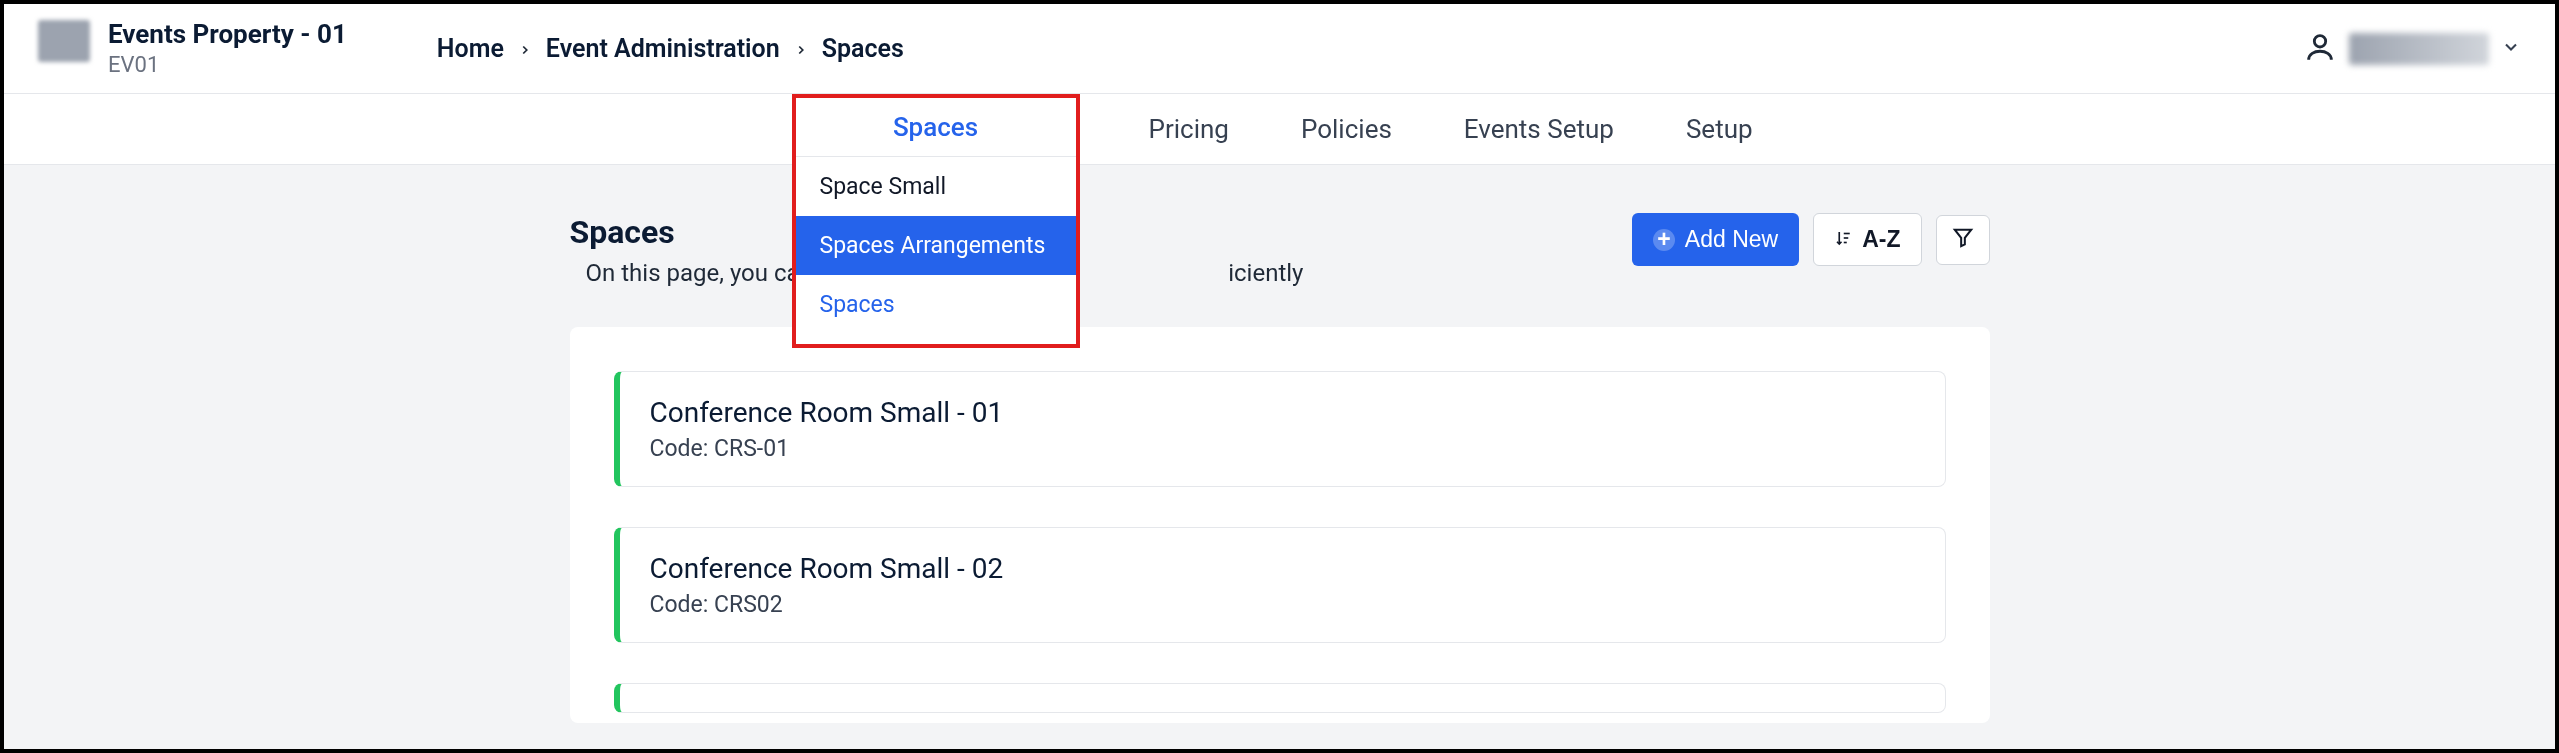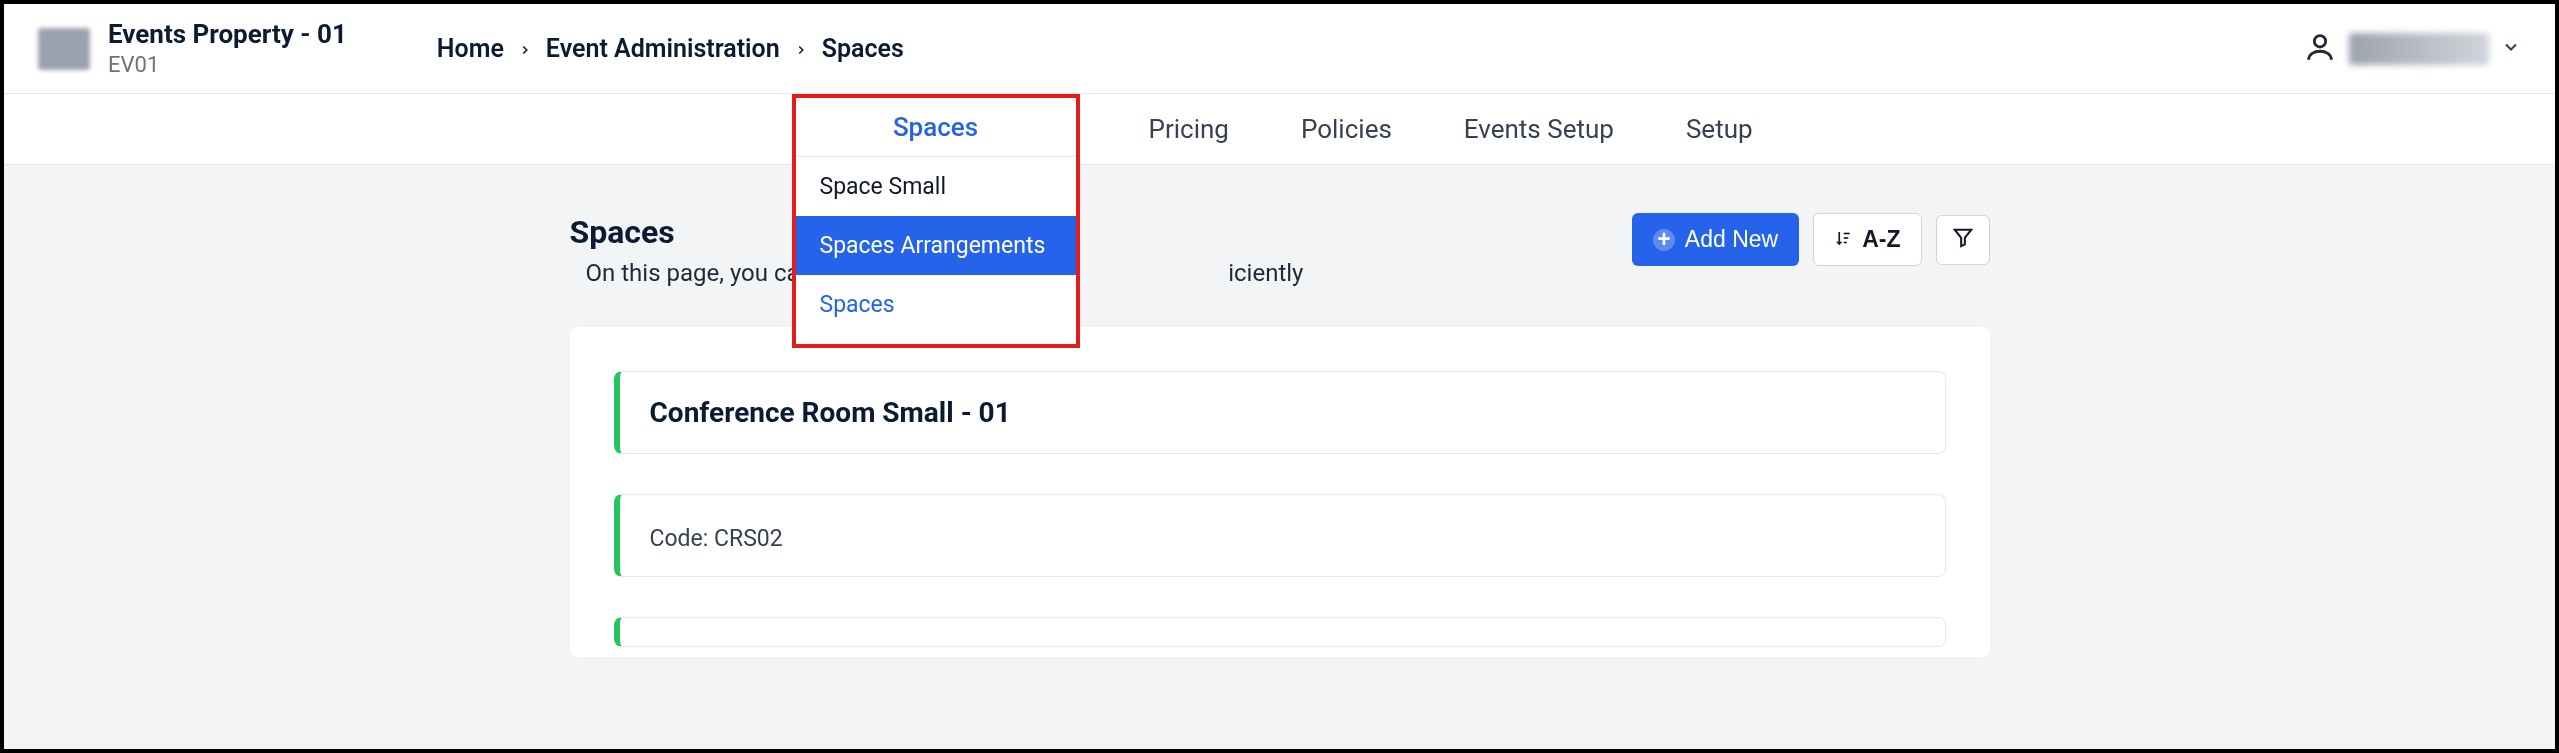--- a/index.html
+++ b/index.html
@@ -22,21 +22,20 @@
   
   .topbar {
     display: flex;
     align-items: center;
     padding: 16px 34px 16px 34px;
     border-bottom: 1px solid #e5e7eb;
     background: #fff;
   }
   .property-block {
     display: flex;
-    align-items: center;
     gap: 18px;
     margin-right: 90px;
   }
   .property-logo {
     width: 52px;
     height: 42px;
     background: #9ca3af;
     filter: blur(2px);
     border-radius: 3px;
   }
@@ -213,21 +212,21 @@
   }
   .space-card {
     border: 1.5px solid #e5e7eb;
     border-left: 6px solid #22c55e;
     border-radius: 8px;
     padding: 24px 30px;
     margin-bottom: 40px;
   }
   .space-card .title {
     font-size: 28px;
-    font-weight: 700;
+    font-weight: 400;
     color: #0b1b33;
   }
   .space-card .code {
     font-size: 23px;
     color: #374151;
     margin-top: 6px;
   }
   .space-card.partial {
     height: 30px;
     padding: 12px 30px 0 30px;
@@ -340,22 +339,28 @@
                 <polygon points="3 4 21 4 14 13 14 20 10 22 10 13 3 4"></polygon>
               </svg>
             </span>
           </button>
         </div>
       </div>
 
       <div class="card-stack">
         <div class="space-card">
           <div class="title">Conference Room Small - 01</div>
+          <div class="code">
+            <span>Code:</span>
+            <span> </span>
+            <span>CRS-01</span>
+          </div>
         </div>
         <div class="space-card">
+          <div class="title">Conference Room Small - 02</div>
           <div class="code">
             <span>Code:</span>
             <span> </span>
             <span>CRS02</span>
           </div>
         </div>
         <div class="space-card partial"></div>
       </div>
     </div>
   </div>

